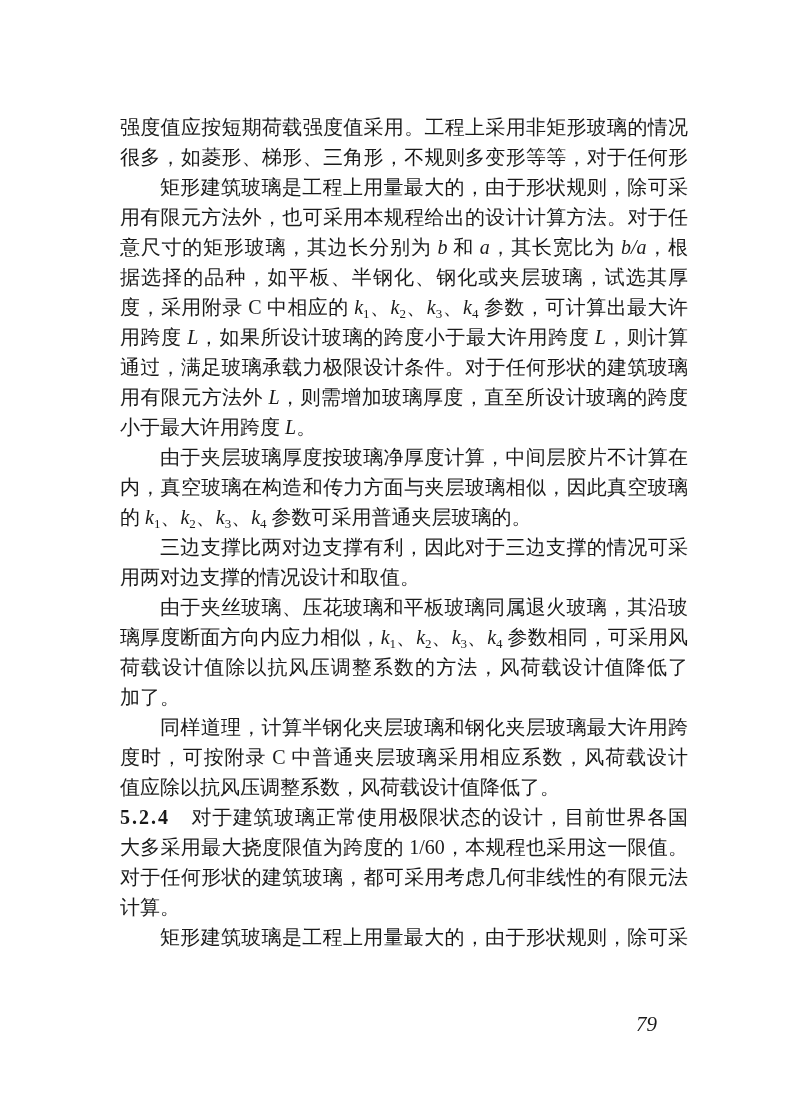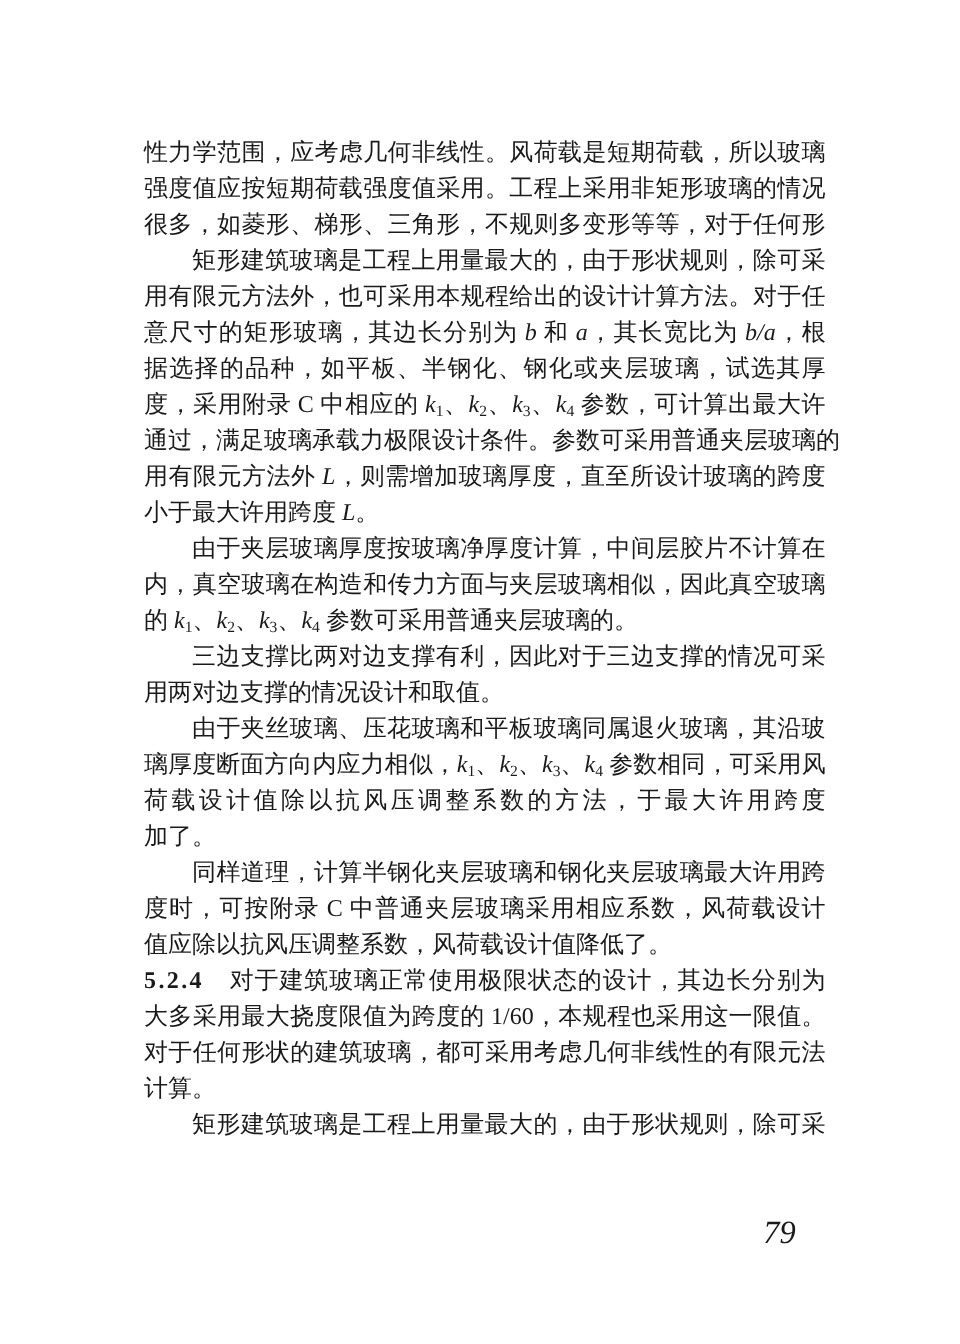--- a/index.html
+++ b/index.html
@@ -19,65 +19,65 @@
     text-align:justify; text-align-last:justify;
     white-space:nowrap;
   }
   .line.end { text-align-last:left; }
   .para.indent .line:first-child { text-indent:2em; }
   .it { font-style:italic; font-family:"Liberation Serif","DejaVu Serif",serif; }
   .bd { font-weight:bold; letter-spacing:2px; }
   sub { font-size:13px; line-height:0; vertical-align:-4px; }
   .page-number {
     position:absolute; top:1012px; left:636px;
-    font-style:italic; font-size:27px; color:#1a1a1a;
+    font-style:italic; font-size:21px; color:#1a1a1a;
   }
 </style>
 </head>
 <body>
 
 <div class="page">
   <div class="text-col">
       <div class="para">
-        <div class="line"><span>性力学范围，应考虑几何非线性。风荷载是短期荷载，所以玻璃</span></div>
         <div class="line"><span>强度值应按短期荷载强度值采用。工程上采用非矩形玻璃的情况</span></div>
         <div class="line"><span>很多，如菱形、梯形、三角形，不规则多变形等等，对于任何形</span></div>
       </div>
       <div class="para indent">
         <div class="line"><span>矩形建筑玻璃是工程上用量最大的，由于形状规则，除可采</span></div>
         <div class="line"><span>用有限元方法外，也可采用本规程给出的设计计算方法。对于任</span></div>
         <div class="line"><span>意尺寸的矩形玻璃，其边长分别为 </span><span class="it">b</span><span> 和 </span><span class="it">a</span><span>，其长宽比为 </span><span class="it">b/a</span><span>，根</span></div>
         <div class="line"><span>据选择的品种，如平板、半钢化、钢化或夹层玻璃，试选其厚</span></div>
         <div class="line"><span>度，采用附录 C 中相应的 </span><span class="it">k</span><sub>1</sub><span>、</span><span class="it">k</span><sub>2</sub><span>、</span><span class="it">k</span><sub>3</sub><span>、</span><span class="it">k</span><sub>4</sub><span> 参数，可计算出最大许</span></div>
-        <div class="line"><span>通过，满足玻璃承载力极限设计条件。参数可采用普通夹层玻璃的</span></div>
+        <div class="line"><span>用跨度 </span><span class="it">L</span><span>，如果所设计玻璃的跨度小于最大许用跨度 </span><span class="it">L</span><span>，则计算</span></div>
+        <div class="line"><span>通过，满足玻璃承载力极限设计条件。对于任何形状的建筑玻璃</span></div>
         <div class="line"><span>用有限元方法外 </span><span class="it">L</span><span>，则需增加玻璃厚度，直至所设计玻璃的跨度</span></div>
         <div class="line end"><span>小于最大许用跨度 </span><span class="it">L</span><span>。</span></div>
       </div>
       <div class="para indent">
         <div class="line"><span>由于夹层玻璃厚度按玻璃净厚度计算，中间层胶片不计算在</span></div>
         <div class="line"><span>内，真空玻璃在构造和传力方面与夹层玻璃相似，因此真空玻璃</span></div>
         <div class="line end"><span>的 </span><span class="it">k</span><sub>1</sub><span>、</span><span class="it">k</span><sub>2</sub><span>、</span><span class="it">k</span><sub>3</sub><span>、</span><span class="it">k</span><sub>4</sub><span> 参数可采用普通夹层玻璃的。</span></div>
       </div>
       <div class="para indent">
         <div class="line"><span>三边支撑比两对边支撑有利，因此对于三边支撑的情况可采</span></div>
         <div class="line end"><span>用两对边支撑的情况设计和取值。</span></div>
       </div>
       <div class="para indent">
         <div class="line"><span>由于夹丝玻璃、压花玻璃和平板玻璃同属退火玻璃，其沿玻</span></div>
         <div class="line"><span>璃厚度断面方向内应力相似，</span><span class="it">k</span><sub>1</sub><span>、</span><span class="it">k</span><sub>2</sub><span>、</span><span class="it">k</span><sub>3</sub><span>、</span><span class="it">k</span><sub>4</sub><span> 参数相同，可采用风</span></div>
-        <div class="line"><span>荷载设计值除以抗风压调整系数的方法，于最大许用跨度</span></div>
+        <div class="line"><span>荷载设计值除以抗风压调整系数的方法，风荷载设计值降低了</span></div>
         <div class="line end"><span>加了。</span></div>
       </div>
       <div class="para indent">
         <div class="line"><span>同样道理，计算半钢化夹层玻璃和钢化夹层玻璃最大许用跨</span></div>
         <div class="line"><span>度时，可按附录 C 中普通夹层玻璃采用相应系数，风荷载设计</span></div>
         <div class="line end"><span>值应除以抗风压调整系数，风荷载设计值降低了。</span></div>
       </div>
       <div class="para">
-        <div class="line"><span class="bd">5.2.4</span><span>　对于建筑玻璃正常使用极限状态的设计，其边长分别为</span></div>
+        <div class="line"><span class="bd">5.2.4</span><span>　对于建筑玻璃正常使用极限状态的设计，目前世界各国</span></div>
         <div class="line"><span>大多采用最大挠度限值为跨度的 1/60，本规程也采用这一限值。</span></div>
         <div class="line"><span>对于任何形状的建筑玻璃，都可采用考虑几何非线性的有限元法</span></div>
         <div class="line end"><span>计算。</span></div>
       </div>
       <div class="para indent">
         <div class="line"><span>矩形建筑玻璃是工程上用量最大的，由于形状规则，除可采</span></div>
       </div>
     </div>
   <div class="page-number">79</div>
 </div>

